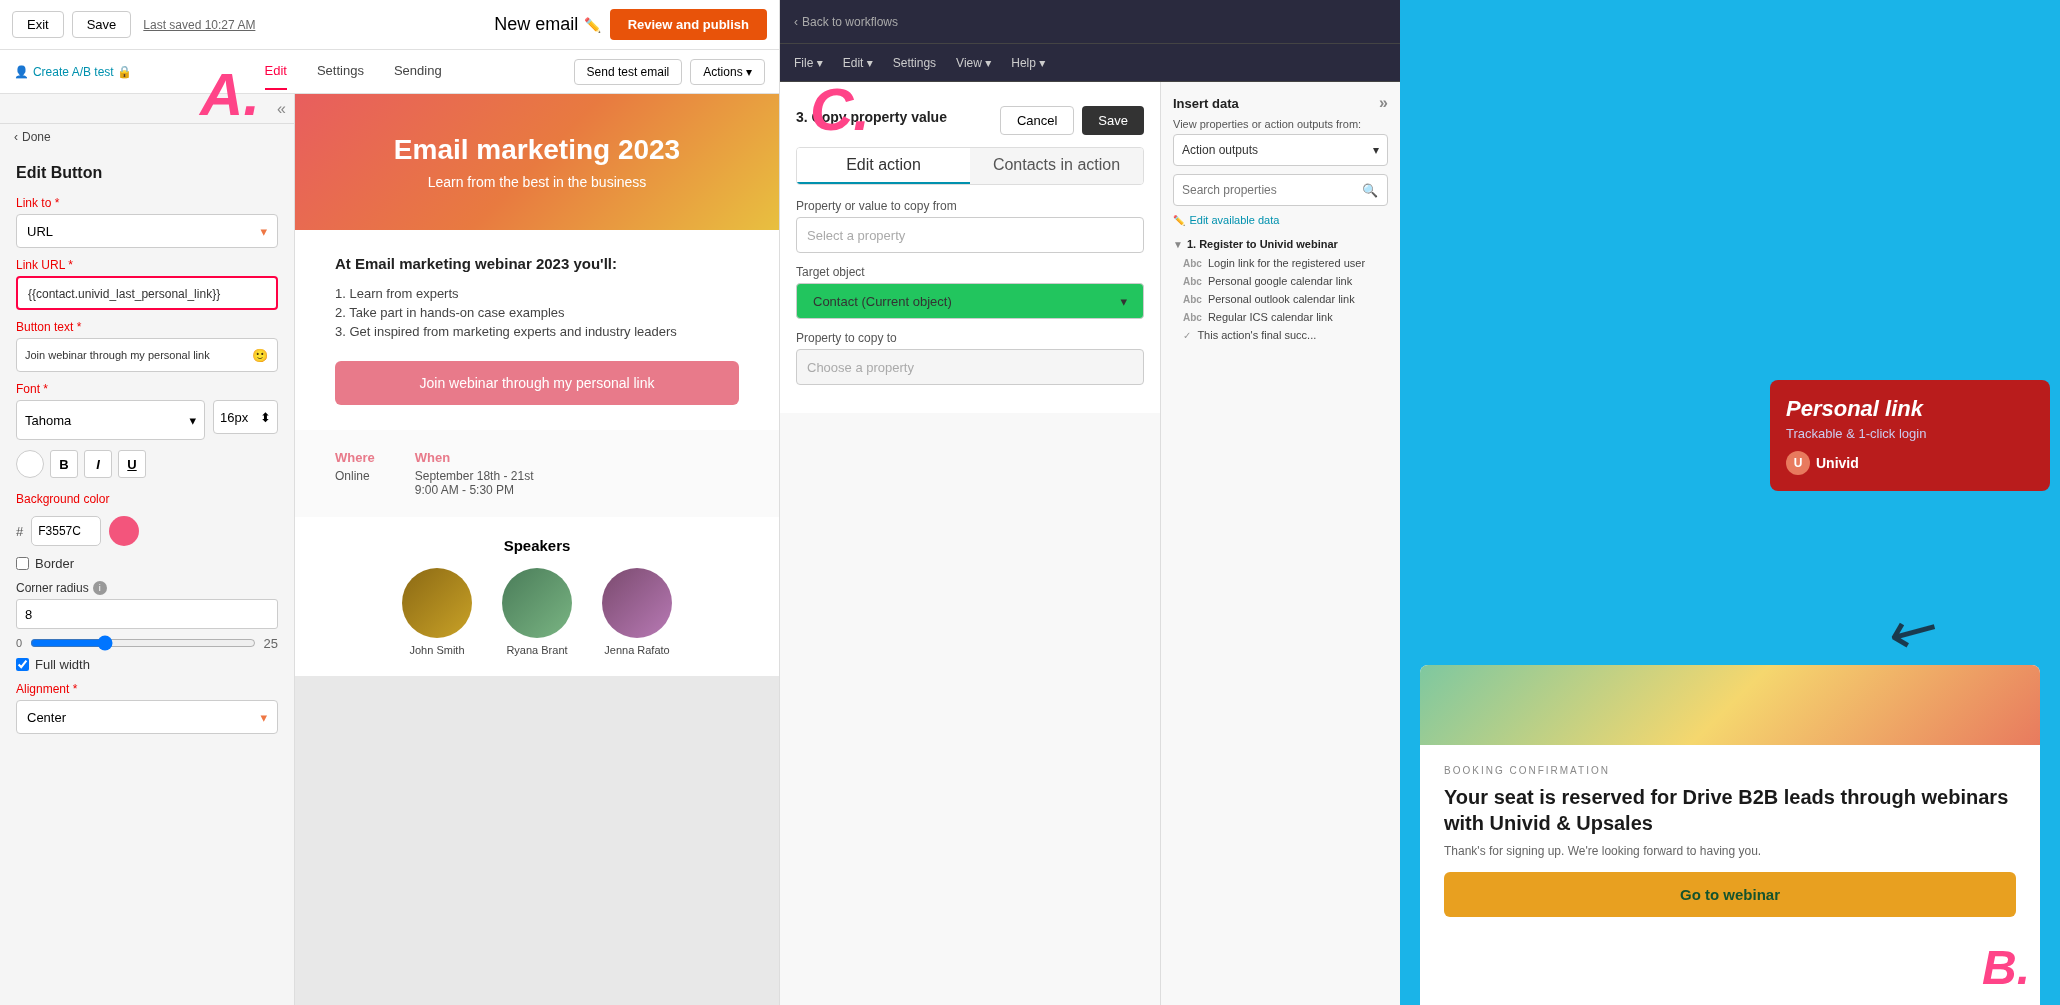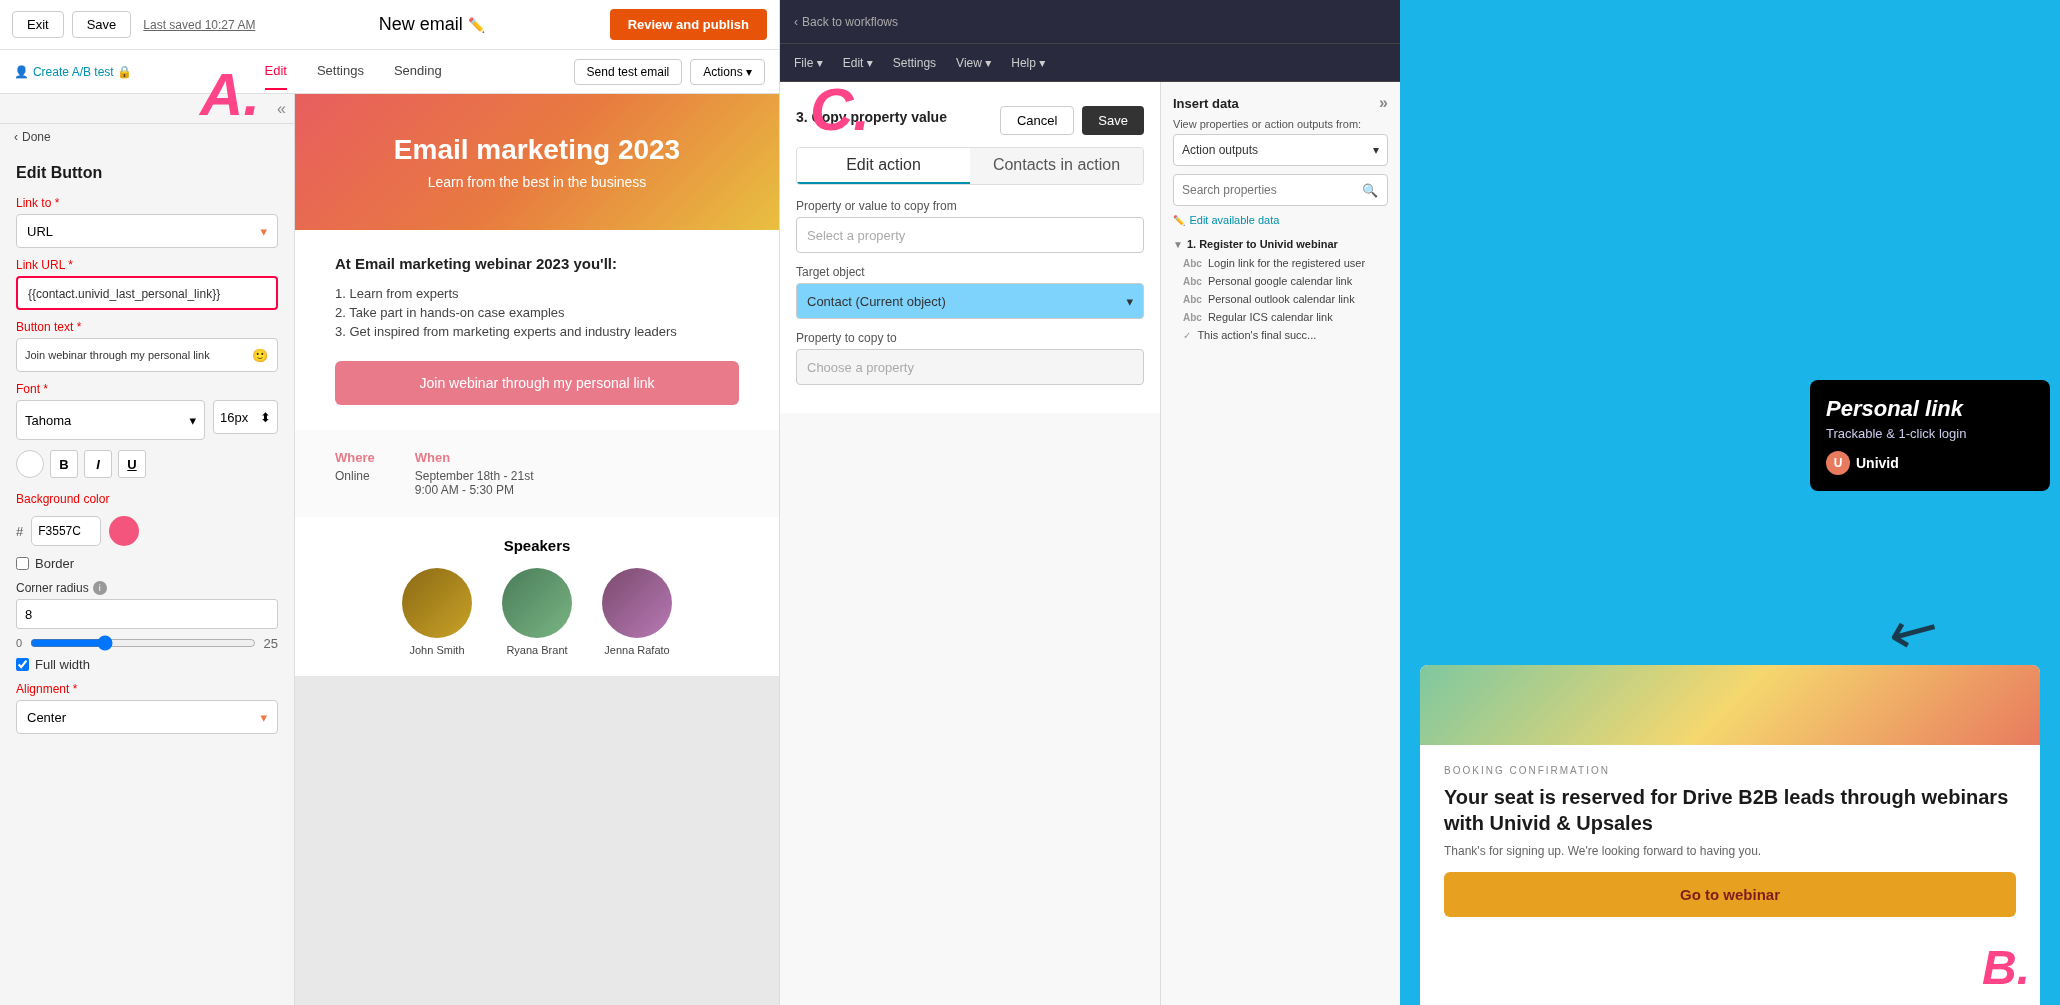--- a/index.html
+++ b/index.html
@@ -5,21 +5,21 @@
     * { box-sizing: border-box; margin: 0; padding: 0; }
     body { font-family: -apple-system, BlinkMacSystemFont, 'Segoe UI', sans-serif; background: #1ab4e8; width: 2060px; height: 1005px; overflow: hidden; display: flex; }
 
     
     .email-editor { width: 780px; height: 1005px; background: #fff; display: flex; flex-direction: column; border-right: 1px solid #ddd; }
 
     .top-bar { height: 50px; background: #fff; border-bottom: 1px solid #e0e0e0; display: flex; align-items: center; padding: 0 12px; gap: 8px; }
     .btn-exit { background: #fff; border: 1px solid #ccc; border-radius: 4px; padding: 5px 14px; font-size: 13px; cursor: pointer; }
     .btn-save { background: #fff; border: 1px solid #ccc; border-radius: 4px; padding: 5px 14px; font-size: 13px; cursor: pointer; }
     .last-saved { font-size: 12px; color: #666; margin-left: 4px; text-decoration: underline; cursor: pointer; }
-    .editor-title { flex: 1; text-align: center; font-size: 18px; font-weight: 500; display: flex; align-items: center; justify-content: center; gap: 6px; }
+    .editor-title { flex: 1; text-align: center; font-size: 18px; font-weight: 500; display: flex; align-items: center; justify-content: flex-end; gap: 6px; }
     .edit-icon { color: #888; cursor: pointer; font-size: 14px; }
     .btn-review { background: #e8530a; color: #fff; border: none; border-radius: 4px; padding: 8px 18px; font-size: 13px; font-weight: 600; cursor: pointer; }
 
     .second-bar { height: 44px; background: #fff; border-bottom: 1px solid #e0e0e0; display: flex; align-items: center; padding: 0 14px; gap: 12px; }
     .ab-test { font-size: 12px; color: #0091ae; display: flex; align-items: center; gap: 4px; cursor: pointer; }
     .tabs-center { flex: 1; display: flex; justify-content: center; gap: 30px; }
     .tab-item { font-size: 13px; color: #444; padding: 10px 0; cursor: pointer; border-bottom: 2px solid transparent; }
     .tab-item.active { color: #f04; border-bottom: 2px solid #f04; font-weight: 500; }
     .right-actions { display: flex; gap: 8px; }
     .btn-outline { background: #fff; border: 1px solid #ccc; border-radius: 4px; padding: 5px 12px; font-size: 12px; cursor: pointer; }
@@ -105,21 +105,21 @@
     
     .copy-prop { background: #fff; padding: 16px; }
     .copy-prop-header { font-size: 14px; font-weight: 600; color: #222; margin-bottom: 12px; display: flex; align-items: center; justify-content: space-between; }
     .copy-prop-btns { display: flex; margin-bottom: 14px; border: 1px solid #ddd; border-radius: 4px; overflow: hidden; }
     .copy-prop-tab { flex: 1; padding: 8px; text-align: center; font-size: 16px; cursor: pointer; background: #f5f5f5; color: #555; }
     .copy-prop-tab.active { background: #fff; color: #333; font-weight: 500; border-bottom: 2px solid #0091ae; }
 
     .form-group { margin-bottom: 12px; }
     .form-group label { font-size: 12px; color: #555; margin-bottom: 4px; display: block; }
     .prop-select { width: 100%; height: 36px; border: 1px solid #ccc; border-radius: 4px; background: #fff; padding: 0 10px; font-size: 13px; color: #aaa; display: flex; align-items: center; justify-content: space-between; cursor: pointer; }
-    .contact-select { width: 100%; height: 36px; border: 1px solid #ccc; border-radius: 4px; background: #7dd3fc; padding: 0 10px; font-size: 13px; color: #333; display: flex; align-items: center; justify-content: space-between; cursor: pointer; }
+    .contact-select { width: 100%; height: 36px; border: 1px solid #ccc; border-radius: 4px; background: #22c55e; padding: 0 16px; font-size: 13px; color: #333; display: flex; align-items: center; justify-content: space-between; cursor: pointer; }
     .choose-prop { width: 100%; height: 36px; border: 1px solid #ccc; border-radius: 4px; background: #f5f5f5; padding: 0 10px; font-size: 13px; color: #aaa; display: flex; align-items: center; justify-content: space-between; cursor: pointer; }
 
     .save-cancel-row { display: flex; gap: 8px; justify-content: flex-end; margin-top: 8px; }
     .btn-cancel { background: #fff; border: 1px solid #ccc; border-radius: 4px; padding: 6px 16px; font-size: 13px; cursor: pointer; }
     .btn-save-dark { background: #333; color: #fff; border: none; border-radius: 4px; padding: 6px 16px; font-size: 13px; cursor: pointer; }
 
     
     .insert-data { width: 240px; background: #f8f8f8; border-left: 1px solid #ddd; padding: 12px; overflow-y: auto; }
     .insert-data-header { font-size: 13px; font-weight: 600; color: #222; margin-bottom: 6px; display: flex; justify-content: space-between; align-items: center; }
     .view-props-label { font-size: 11px; color: #555; margin-bottom: 4px; }
@@ -138,24 +138,24 @@
 
     
     .booking-panel { width: 660px; height: 1005px; position: relative; overflow: hidden; }
     .bg-blue { position: absolute; top: 0; left: 0; right: 0; bottom: 0; background: #1ab4e8; }
     .booking-card { position: absolute; bottom: 0; left: 20px; right: 20px; height: 340px; background: #fff; border-radius: 8px 8px 0 0; overflow: hidden; }
     .booking-card-top { background: linear-gradient(135deg, #7ec8a0 0%, #f5d76e 50%, #e87a5e 100%); height: 80px; }
     .booking-body { padding: 20px 24px; }
     .booking-confirm { font-size: 10px; letter-spacing: 2px; color: #888; margin-bottom: 8px; text-transform: uppercase; }
     .booking-title { font-size: 20px; font-weight: 700; color: #1a1a1a; margin-bottom: 8px; line-height: 1.3; }
     .booking-sub { font-size: 12px; color: #666; margin-bottom: 14px; }
-    .go-webinar-btn { display: block; width: 100%; background: #e8a020; color: #7f1d1d; border: none; border-radius: 6px; padding: 14px; font-size: 15px; font-weight: 600; cursor: pointer; text-align: center; }
-
-    
-    .personal-link-overlay { position: absolute; top: 380px; right: 10px; width: 240px; background: #000000; border-radius: 8px; padding: 16px; color: #fff; }
+    .go-webinar-btn { display: block; width: 100%; background: #e8a020; color: #14532d; border: none; border-radius: 6px; padding: 14px; font-size: 15px; font-weight: 600; cursor: pointer; text-align: center; }
+
+    
+    .personal-link-overlay { position: absolute; top: 380px; right: 10px; width: 280px; background: #b91c1c; border-radius: 8px; padding: 16px; color: #fff; }
     .pl-title { font-size: 22px; font-weight: 800; font-style: italic; color: #fff; margin-bottom: 4px; }
     .pl-sub { font-size: 13px; color: #cce; margin-bottom: 10px; }
     .univid-logo { display: flex; align-items: center; gap: 6px; font-size: 14px; color: #fff; font-weight: 600; }
     .univid-icon { width: 24px; height: 24px; background: #e87a5e; border-radius: 50%; display: flex; align-items: center; justify-content: center; font-size: 12px; }
     .arrow-img { position: absolute; bottom: 340px; right: 120px; font-size: 60px; color: #1a3a4e; transform: rotate(30deg); }
 
     
     .label-a { position: absolute; top: 60px; left: 200px; font-size: 60px; font-weight: 900; color: #ff4488; font-style: italic; z-index: 10; }
     .label-b { position: absolute; bottom: 10px; right: 30px; font-size: 48px; font-weight: 900; color: #ff4488; font-style: italic; z-index: 10; }
     .label-c { position: absolute; top: 75px; left: 810px; font-size: 60px; font-weight: 900; color: #ff4488; font-style: italic; z-index: 10; }

